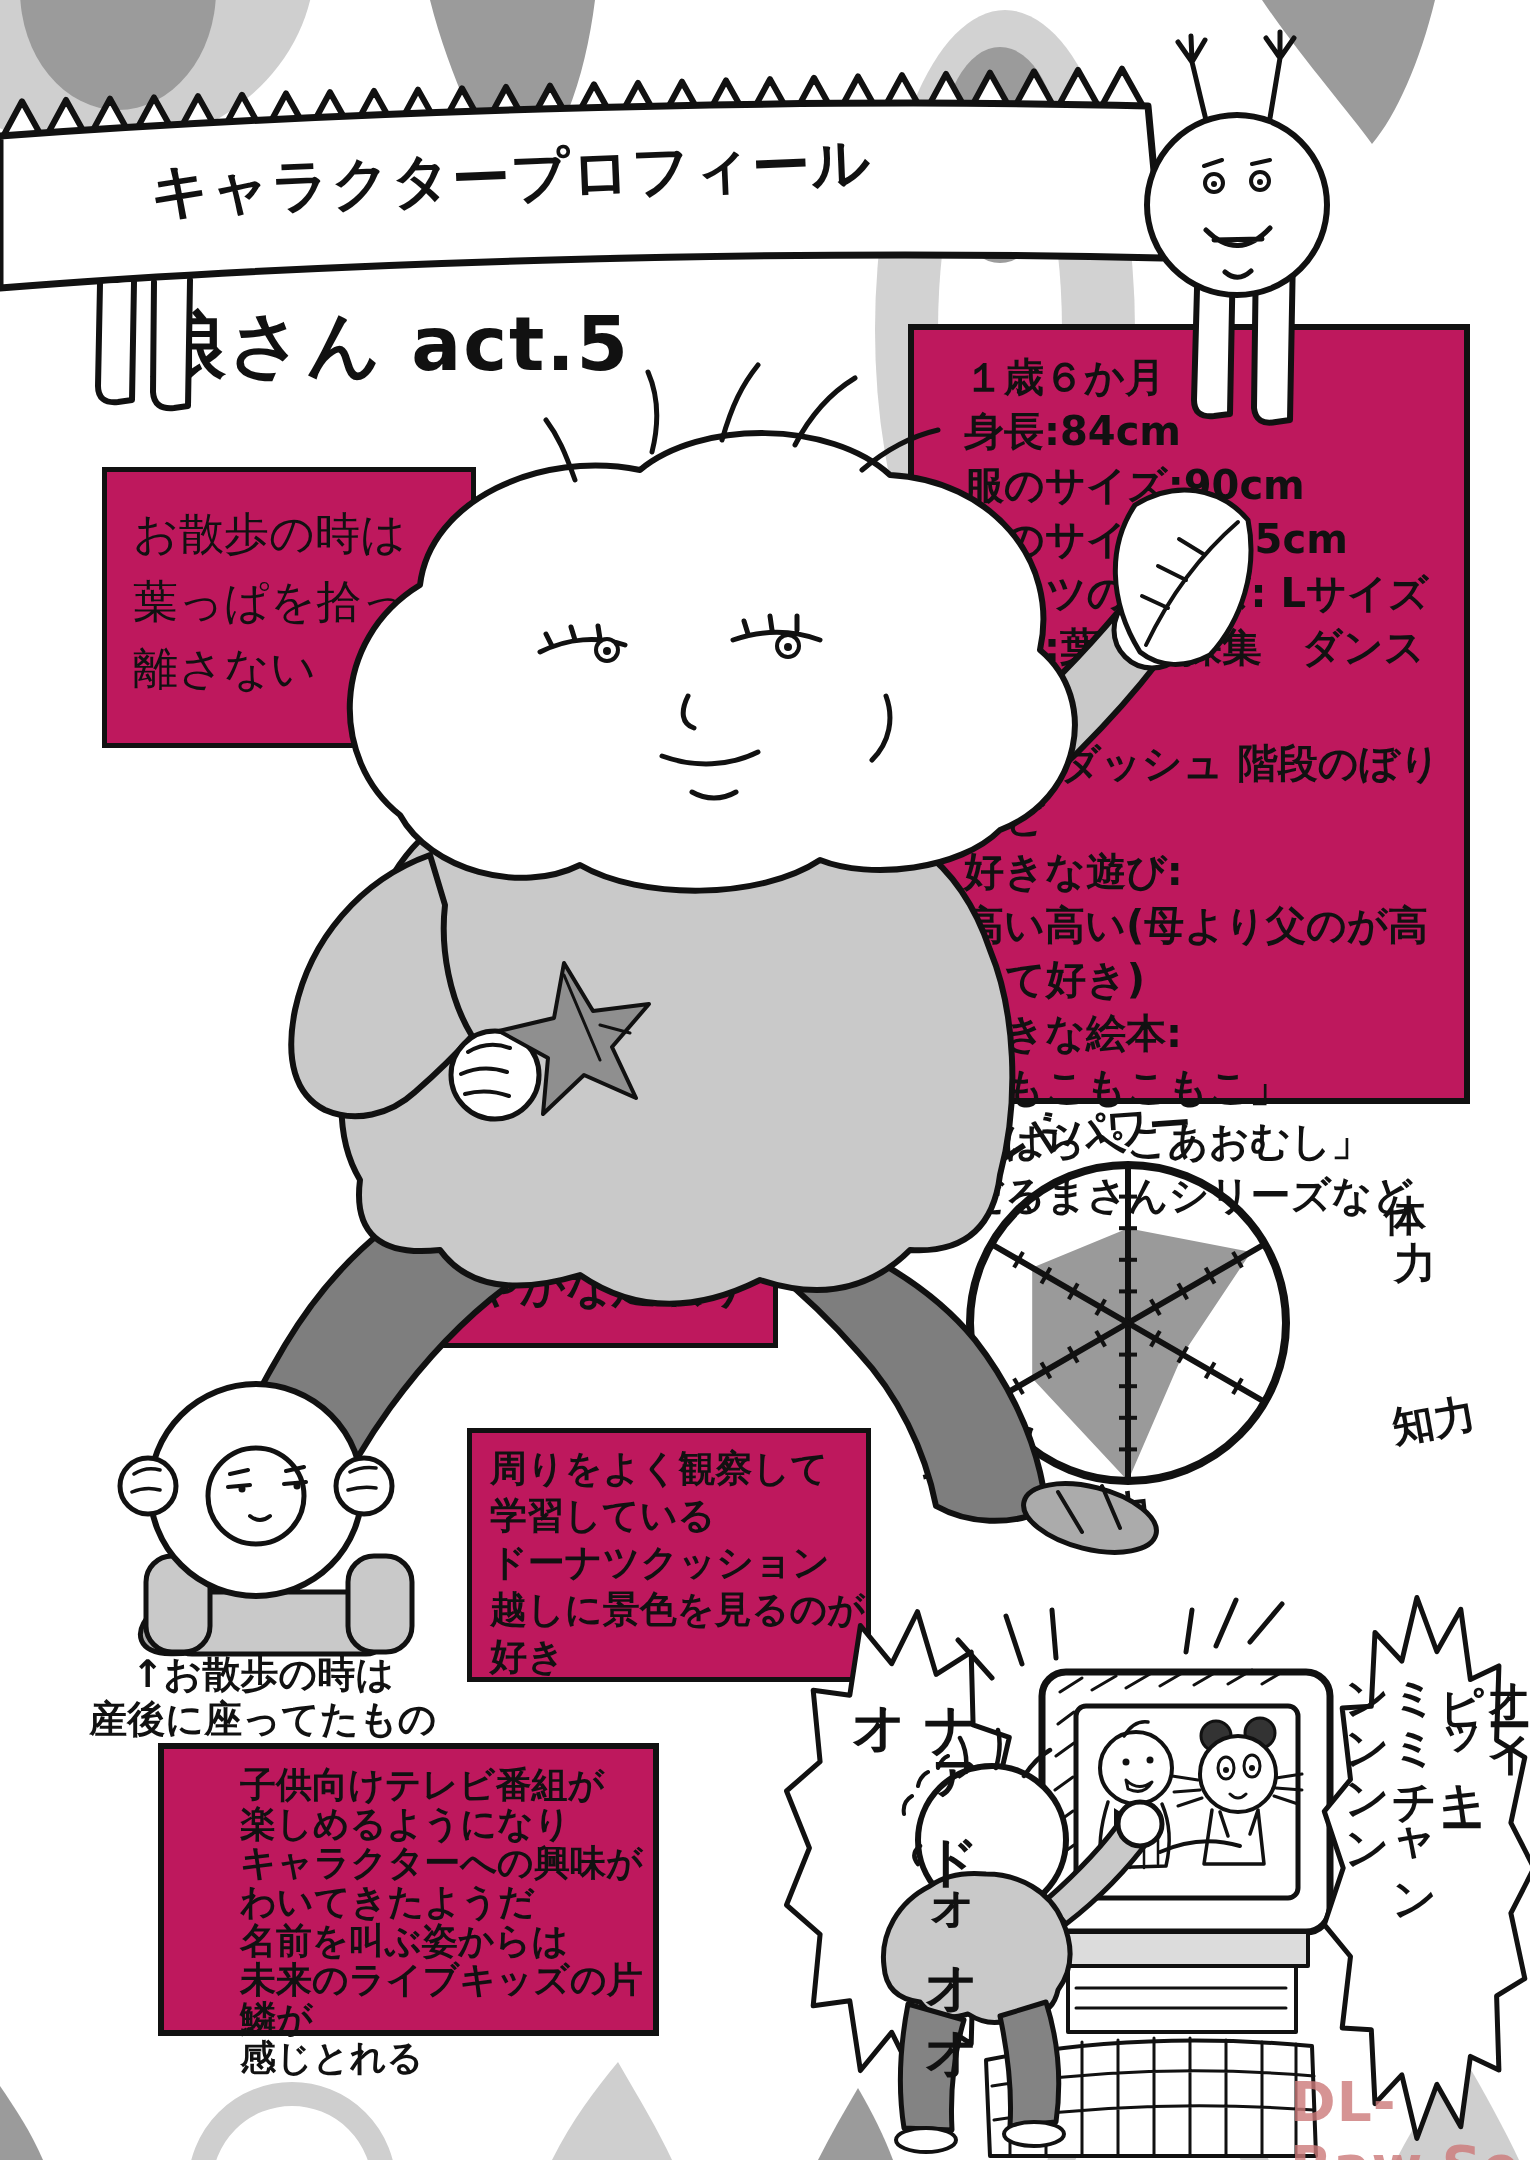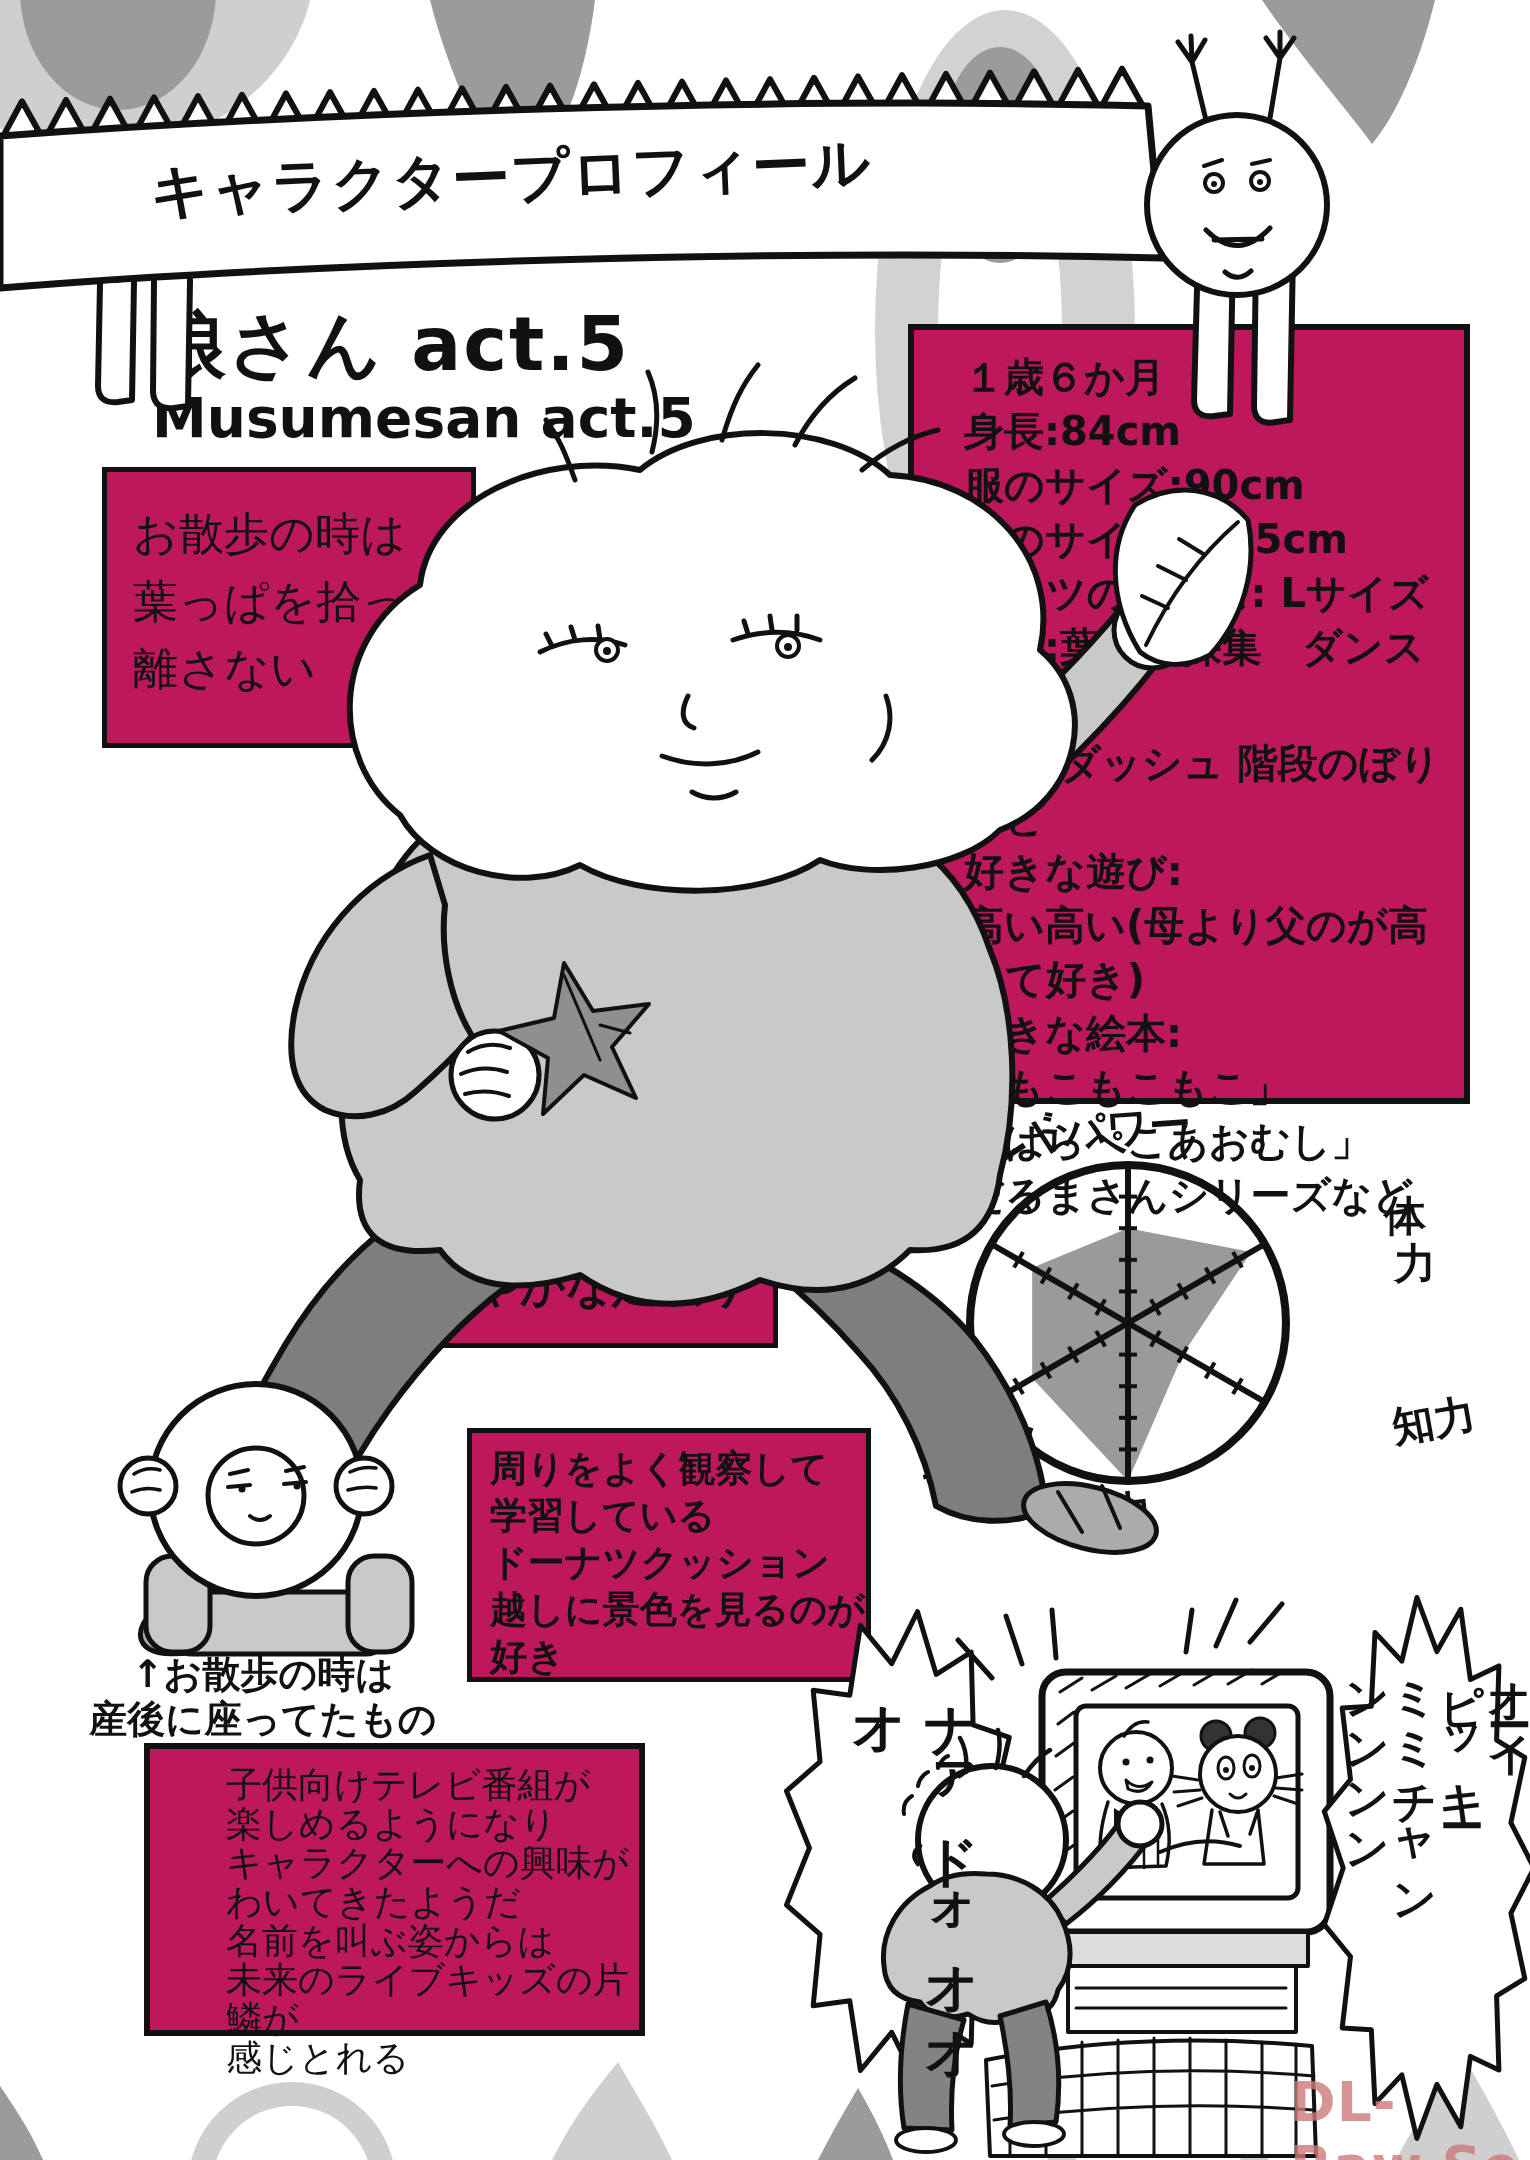--- a/index.html
+++ b/index.html
@@ -18,22 +18,22 @@
   #info-box{left:908px;top:324px;width:562px;height:780px;border-width:6px;
       padding:20px 6px 0 50px;font-size:40px;font-weight:600;}
   #info-box .info-line{line-height:54px;}
   #info-box .info-line:nth-child(7){margin-top:8px;}
   #footsteps-box{left:399px;top:1222px;width:379px;height:126px;text-align:center;
       font-size:45px;font-weight:600;line-height:118px;}
   #observe-box{left:467px;top:1428px;width:404px;height:254px;padding:12px 0 8px 18px;
       font-size:37px;font-weight:600;line-height:47px;}
   #donut-caption{position:absolute;left:83px;top:1652px;width:360px;z-index:3;text-align:center;
       font-size:38px;font-weight:600;line-height:45px;white-space:pre-line;}
-  #tvnote-box{left:144px;top:1743px;width:501px;height:293px;border-width:6px;
-      padding:16px 0 0 76px;font-size:36px;font-weight:400;line-height:39px;}
+  #tvnote-box{left:158px;top:1743px;width:501px;height:293px;border-width:6px;
+      padding:16px 0 0 76px;font-size:36px;font-weight:700;line-height:39px;}
   #illustration{z-index:3;}
   #radar{left:900px;top:1080px;z-index:2;}
   #sfx-left{position:absolute;left:842px;top:1668px;height:400px;z-index:4;
       writing-mode:vertical-rl;font-size:54px;font-weight:800;letter-spacing:3px;}
   #sfx-right{position:absolute;left:1344px;top:1652px;height:452px;z-index:4;
       writing-mode:vertical-rl;white-space:pre;font-size:44px;font-weight:800;line-height:1.08;}
   #watermark{position:absolute;left:1290px;top:2070px;z-index:5;font-size:55px;font-weight:800;
       color:#cd7a7a;opacity:.8;letter-spacing:1px;}
 </style>
 </head>
@@ -90,21 +90,20 @@
 キャラクターへの興味が
 わいてきたようだ
 名前を叫ぶ姿からは
 未来のライブキッズの片鱗が
 感じとれる</div>
 
   <div id="donut-caption">↑お散歩の時は
 産後に座ってたもの</div>
 
   <div id="title-jp">娘さん act.5</div>
-  <div id="title-romaji">Musumesan act.5</div>
 
   <svg id="radar" width="600" height="560" viewBox="0 0 600 560">
       <polygon points="228.0,148.2 351.1,171.9 282.7,274.6 228.0,401.0 132.2,298.3 132.2,187.7 " fill="#9a9a9a" stroke="none"></polygon>
       <circle cx="228" cy="243" r="158" fill="none" stroke="#111" stroke-width="8"></circle>
       <line x1="228" y1="243" x2="228" y2="85" stroke="#111" stroke-width="6" stroke-linecap="round"></line>
       <line x1="219" y1="211.4" x2="237" y2="211.4" stroke="#111" stroke-width="4"></line>
       <line x1="219" y1="179.8" x2="237" y2="179.8" stroke="#111" stroke-width="4"></line>
       <line x1="219" y1="148.2" x2="237" y2="148.2" stroke="#111" stroke-width="4"></line>
       <line x1="219" y1="116.6" x2="237" y2="116.6" stroke="#111" stroke-width="4"></line>
       <line x1="219" y1="85" x2="237" y2="85" stroke="#111" stroke-width="4"></line>

